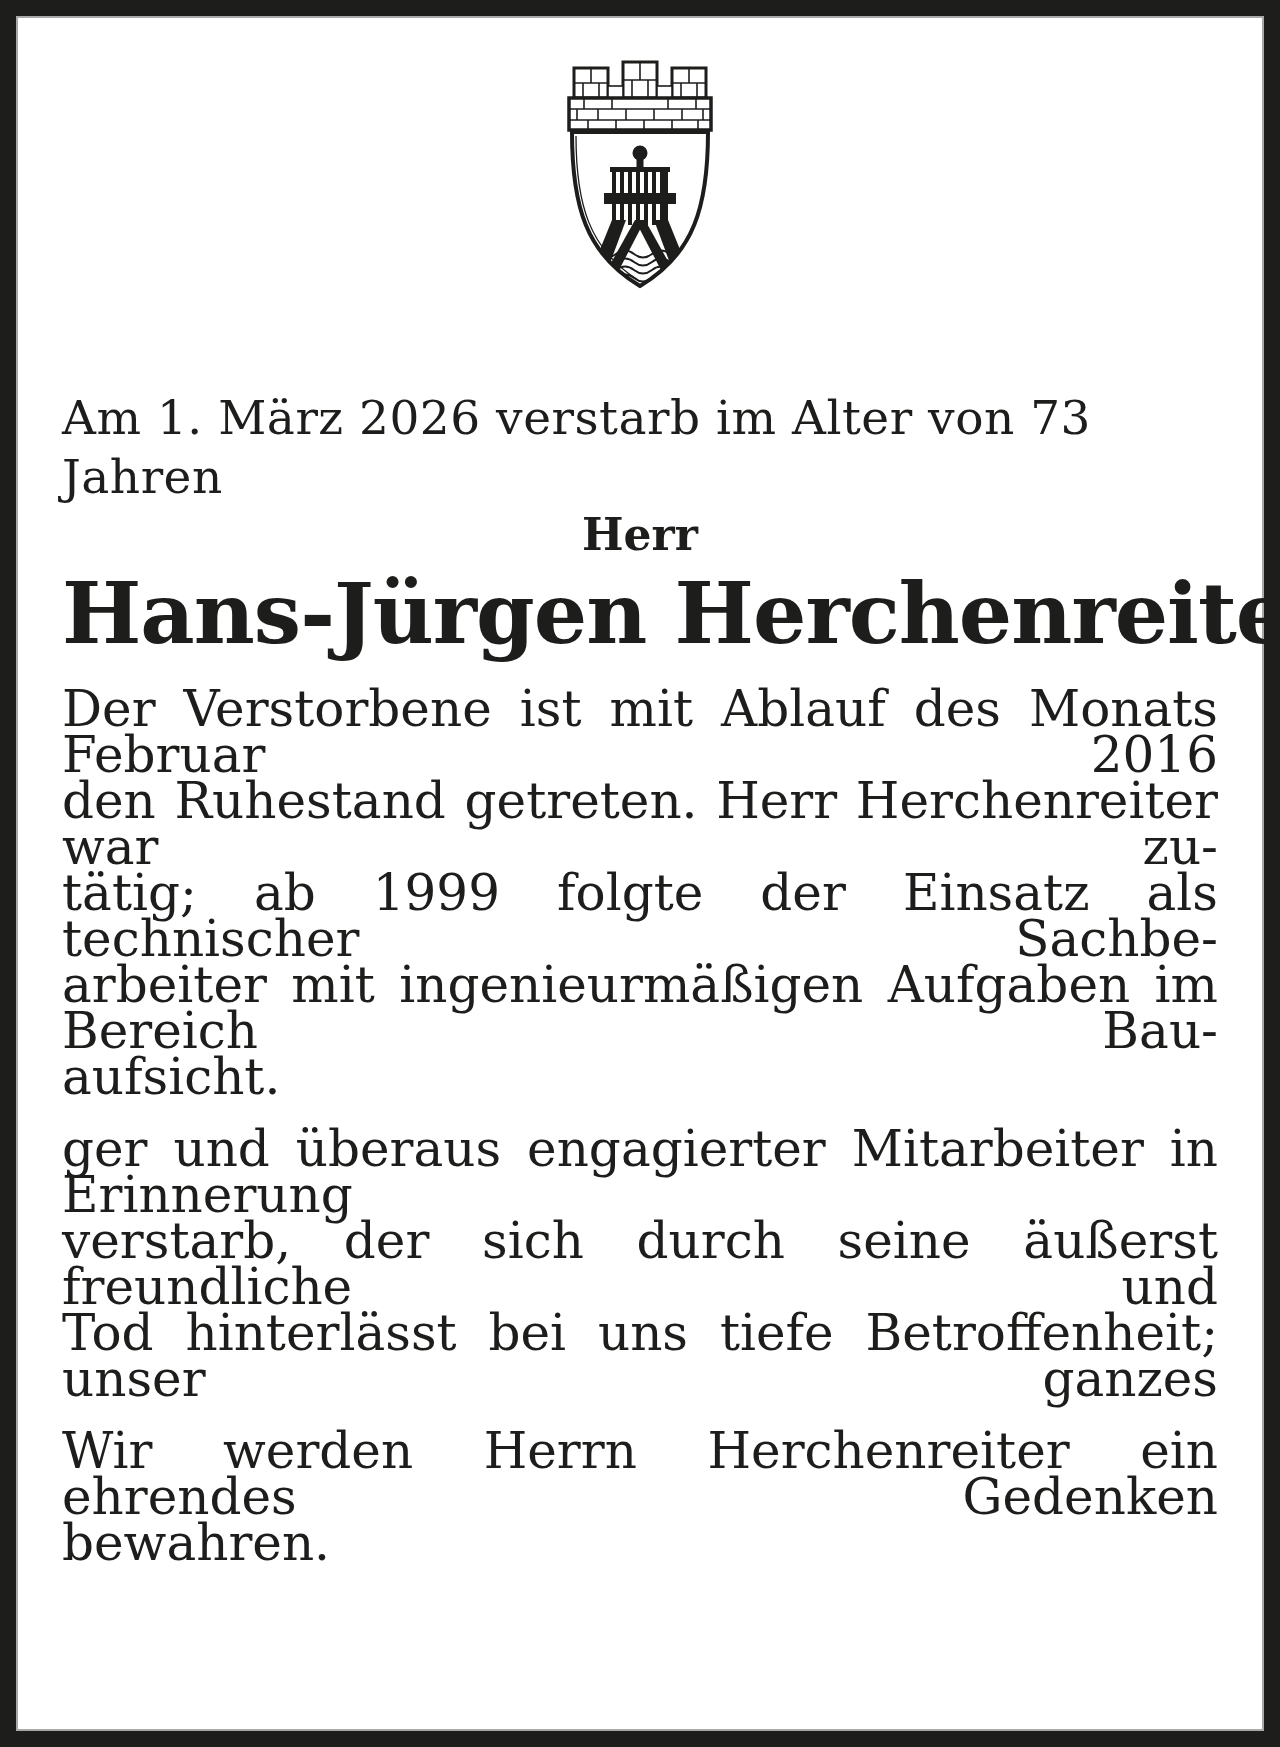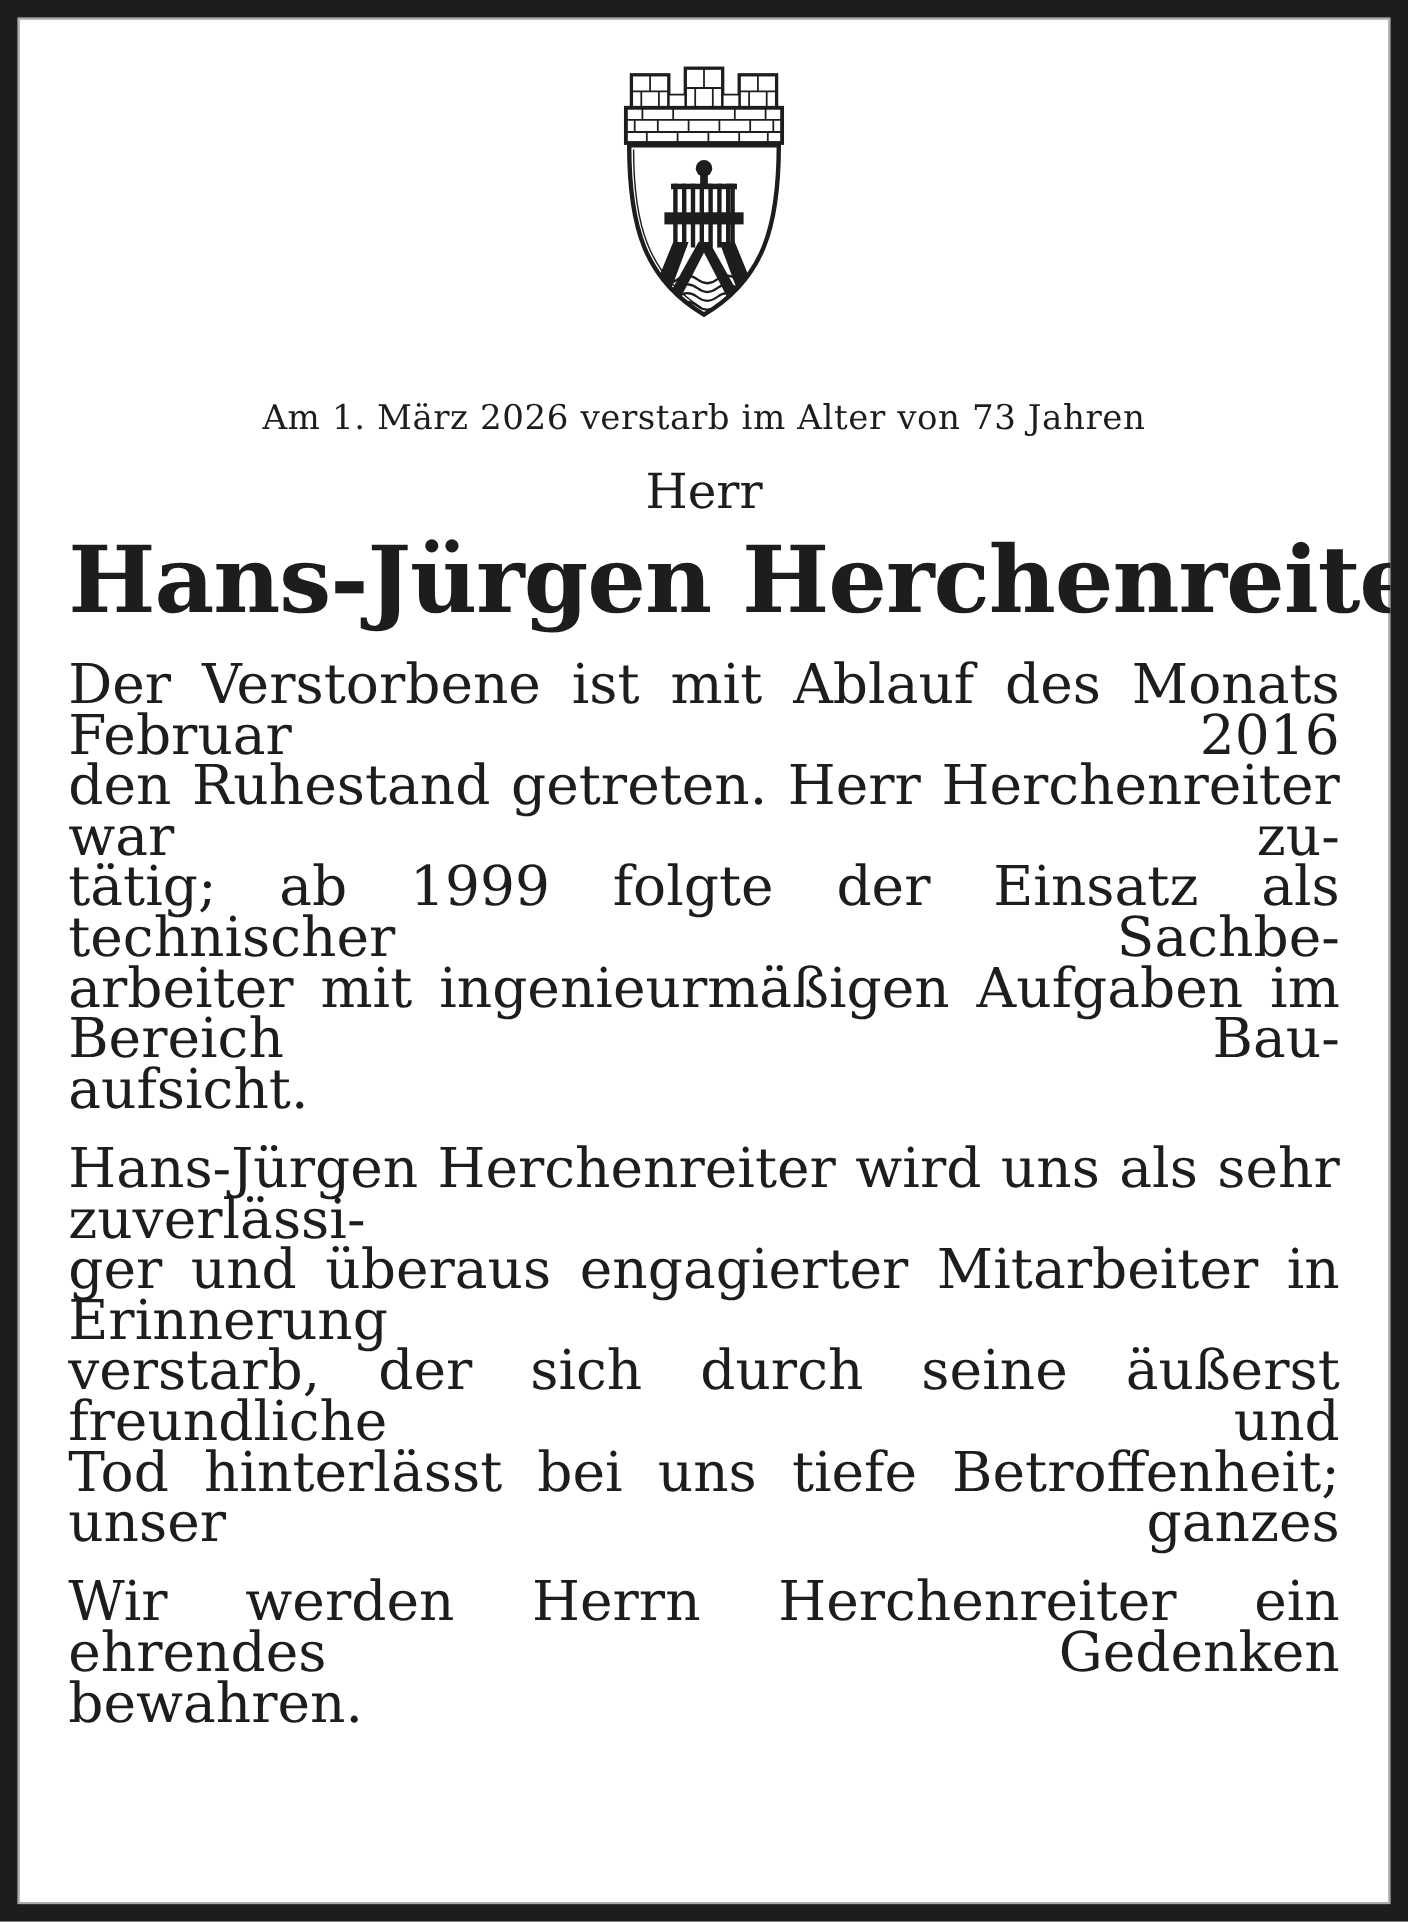--- a/index.html
+++ b/index.html
@@ -14,31 +14,30 @@
     font-family:"DejaVu Serif","Liberation Serif",serif;
     color:#1d1d1b;
     overflow:hidden;
   }
   .content{padding:0 46px;}
   
   .crest-wrap{margin-top:40px;text-align:center;}
   .crest-wrap svg{display:inline-block;}
   
   .intro-line{
-    margin-top:66px;
-    text-align:center;
-    font-size:31px;
+    margin-top:94px;
+    text-align:left;
+    font-size:47px;
     line-height:1.25;
     letter-spacing:0.5px;
   }
   .salutation{
-    margin-top:20px;
     text-align:center;
     font-size:44px;
-    font-weight:normal;
+    font-weight:bold;
     line-height:1.25;
   }
   .deceased-name{
     margin-top:6px;
     text-align:center;
     font-size:84px;
     font-weight:bold;
     letter-spacing:-1px;
     line-height:1.1;
     white-space:nowrap;
@@ -144,21 +143,20 @@
     <div class="deceased-name">Hans-Jürgen Herchenreiter</div>
 
     <div class="para">
         <div class="jline">Der Verstorbene ist mit Ablauf des Monats Februar 2016</div>
         <div class="jline">den Ruhestand getreten. Herr Herchenreiter war zu-</div>
         <div class="jline">tätig; ab 1999 folgte der Einsatz als technischer Sachbe-</div>
         <div class="jline">arbeiter mit ingenieurmäßigen Aufgaben im Bereich Bau-</div>
         <div class="jline last">aufsicht.</div>
       </div>
     <div class="para">
-        <div class="jline">Hans-Jürgen Herchenreiter wird uns als sehr zuverlässi-</div>
         <div class="jline">ger und überaus engagierter Mitarbeiter in Erinnerung</div>
         <div class="jline">verstarb, der sich durch seine äußerst freundliche und</div>
         <div class="jline">Tod hinterlässt bei uns tiefe Betroffenheit; unser ganzes</div>
       </div>
     <div class="para">
         <div class="jline">Wir werden Herrn Herchenreiter ein ehrendes Gedenken</div>
         <div class="jline last">bewahren.</div>
       </div>
 
   </div>

